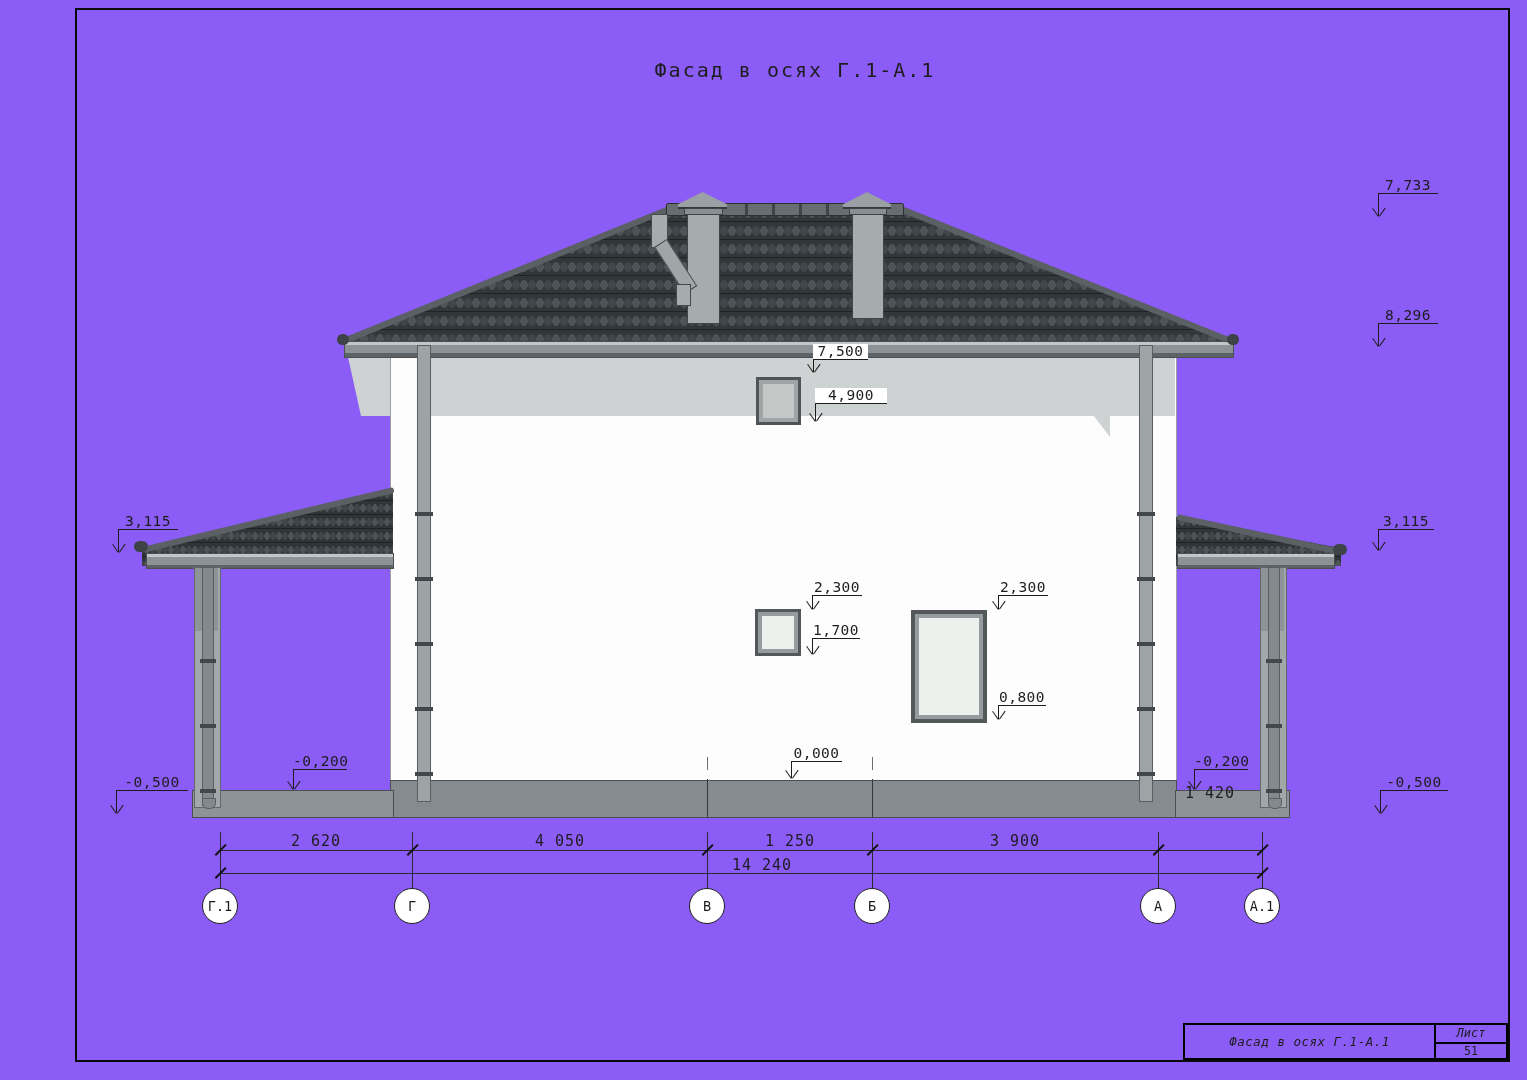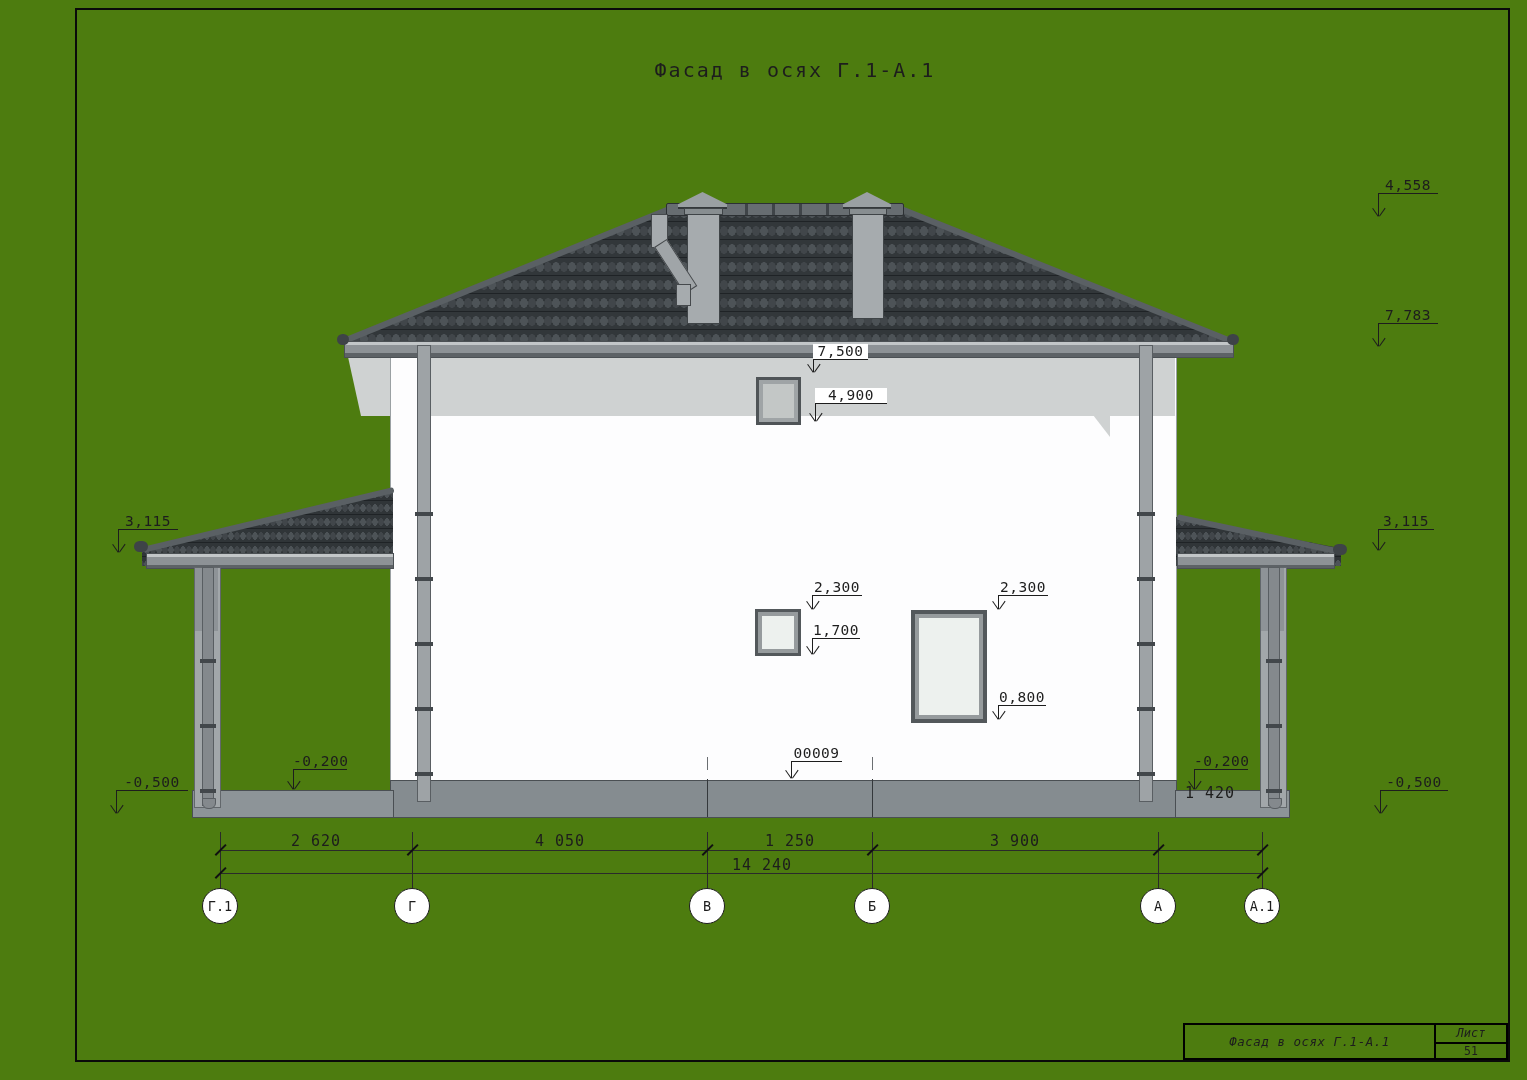--- a/index.html
+++ b/index.html
@@ -1,16 +1,16 @@
 <!DOCTYPE html>
 <html><head>
 <meta charset="utf-8">
 <style>
   html,body{margin:0;padding:0;background:#fff;font-family:"DejaVu Sans Mono","DejaVu Sans",monospace;color:#1d1d1d}
-  .canvas{position:relative;width:1527px;height:1080px;background:#4d7c0f;overflow:hidden}
+  .canvas{position:relative;width:1527px;height:1080px;background:#8b5cf6;overflow:hidden}
   .a{position:absolute}
   
   .sheet-border{left:75px;top:8px;width:1431px;height:1050px;border:2.5px solid #0a0a0a}
   .dwg-title{left:560px;top:58px;width:470px;text-align:center;font-size:20px;letter-spacing:2px;white-space:nowrap}
   
   .tiles{background-color:#32373a;
     background-image:
       radial-gradient(7px 9px at 50% 10px,#4d5357 52%,rgba(0,0,0,0) 56%),
       radial-gradient(7px 9px at 0 10px,#41464a 52%,rgba(0,0,0,0) 56%),
       radial-gradient(7px 9px at 100% 10px,#41464a 52%,rgba(0,0,0,0) 56%),
@@ -136,27 +136,27 @@
   <div class="a pipe" style="left:1139px;top:345px;width:12px;height:455px">
     <div class="collars" style="top:105px;height:345px"></div>
   </div>
 
   <div class="a" style="left:707px;top:757px;width:1px;height:13px;background:#6b6f72"></div>
   <div class="a" style="left:707px;top:779px;width:1px;height:38px;background:#34383b"></div>
   <div class="a" style="left:872px;top:757px;width:1px;height:13px;background:#6b6f72"></div>
   <div class="a" style="left:872px;top:779px;width:1px;height:38px;background:#34383b"></div>
 
   <div class="emark" style="left:1378px;top:178px;width:60px;--d:22px">
-    <div class="etxt">4,558</div>
+    <div class="etxt">7,733</div>
     <div class="eline"></div>
     <div class="edrop"></div>
     <div class="earrow"></div>
   </div>
   <div class="emark" style="left:1378px;top:308px;width:60px;--d:22px">
-    <div class="etxt">7,783</div>
+    <div class="etxt">8,296</div>
     <div class="eline"></div>
     <div class="edrop"></div>
     <div class="earrow"></div>
   </div>
   <div class="emark" style="left:1378px;top:514px;width:56px;--d:20px">
     <div class="etxt">3,115</div>
     <div class="eline"></div>
     <div class="edrop"></div>
     <div class="earrow"></div>
   </div>
@@ -208,21 +208,21 @@
     <div class="edrop"></div>
     <div class="earrow"></div>
   </div>
   <div class="emark" style="left:998px;top:690px;width:48px;--d:13px">
     <div class="etxt">0,800</div>
     <div class="eline"></div>
     <div class="edrop"></div>
     <div class="earrow"></div>
   </div>
   <div class="emark" style="left:791px;top:746px;width:51px;--d:16px">
-    <div class="etxt">00009</div>
+    <div class="etxt">0,000</div>
     <div class="eline"></div>
     <div class="edrop"></div>
     <div class="earrow"></div>
   </div>
   <div class="emark" style="left:293px;top:754px;width:54px;--d:19px">
     <div class="etxt">-0,200</div>
     <div class="eline"></div>
     <div class="edrop"></div>
     <div class="earrow"></div>
   </div>

